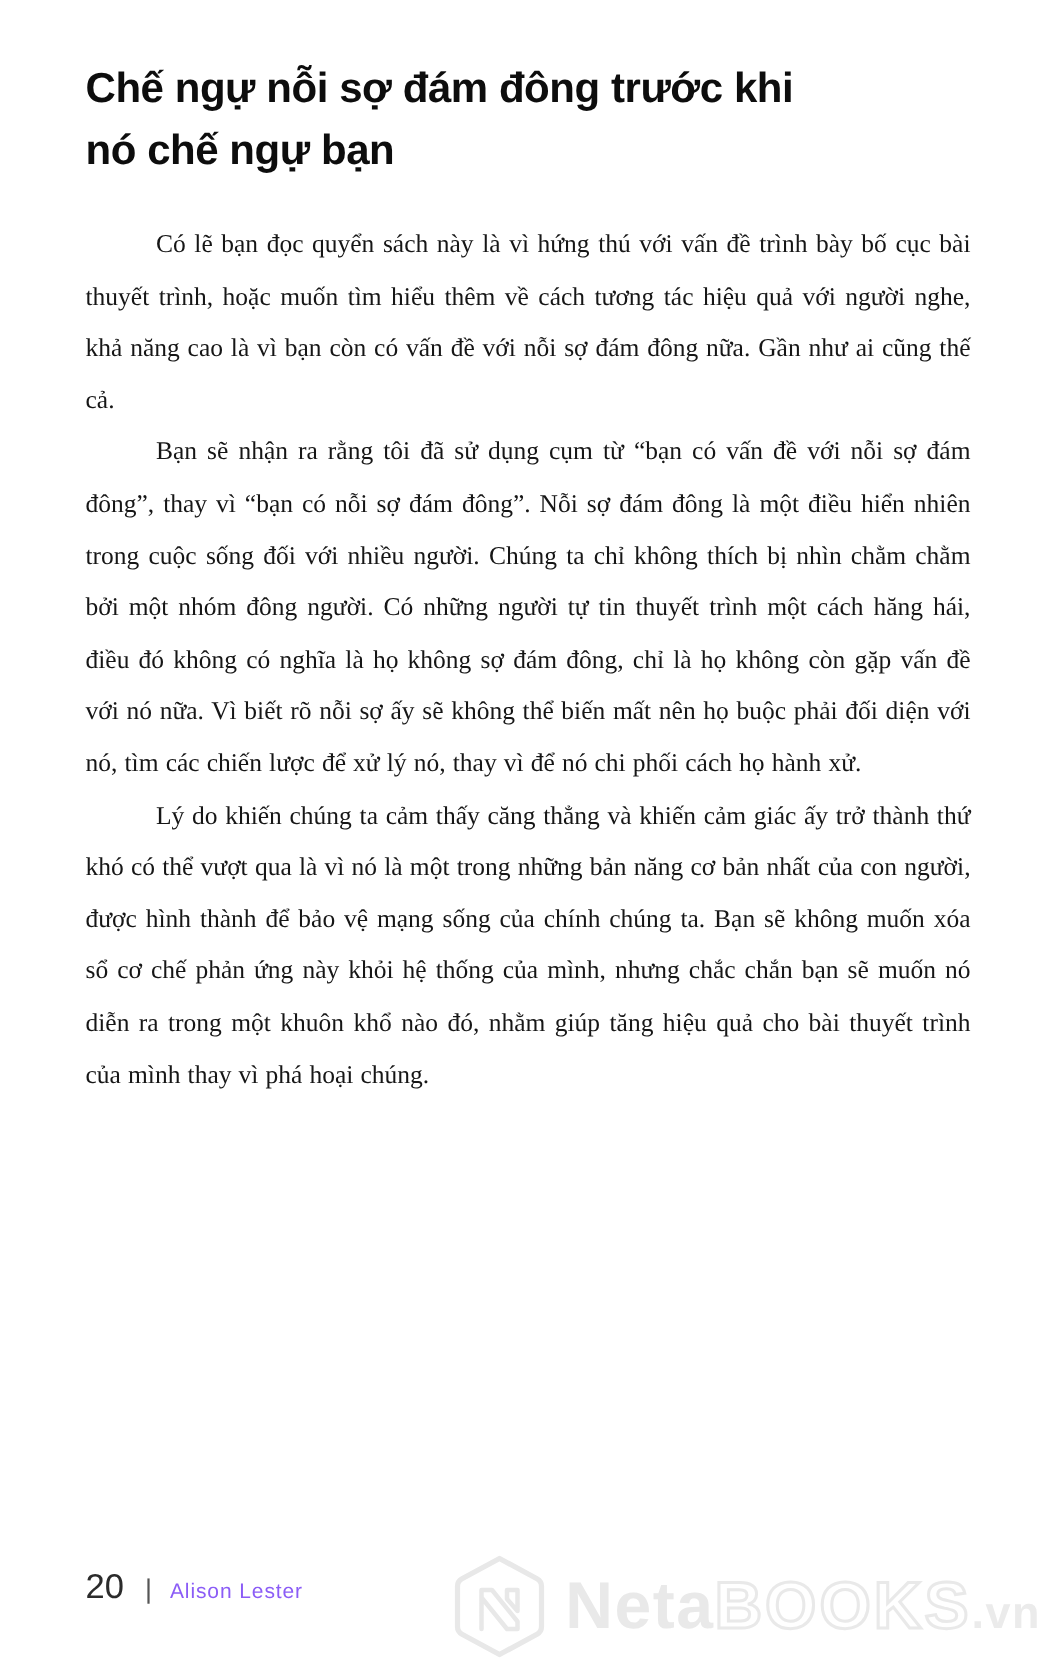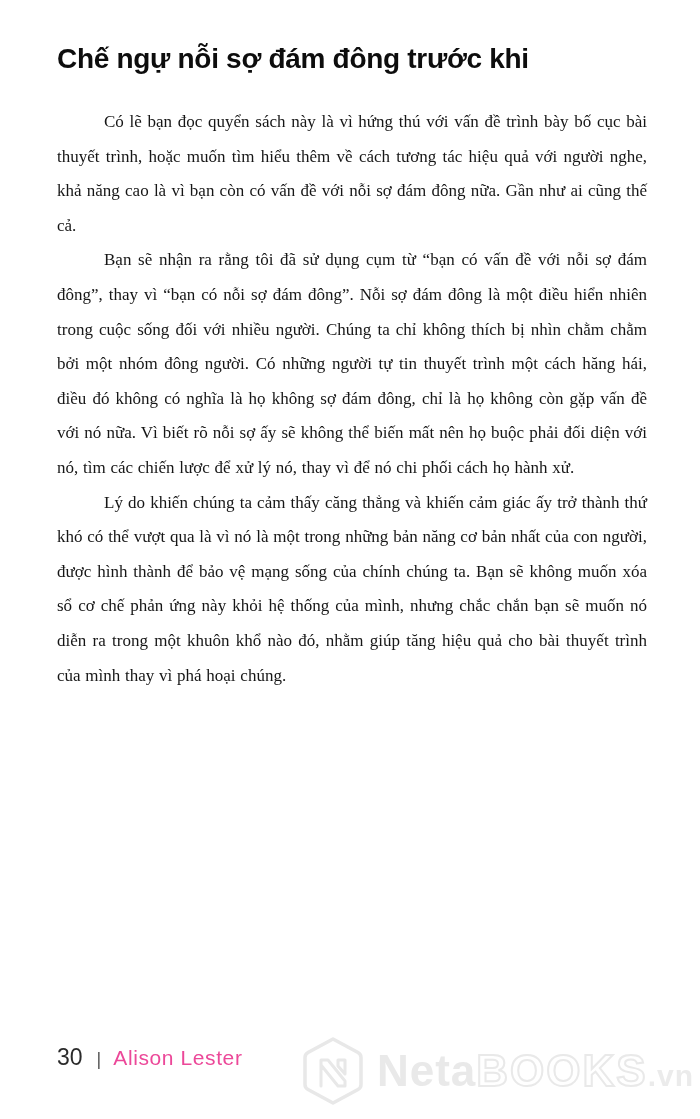--- a/index.html
+++ b/index.html
@@ -52,23 +52,23 @@
   .folio-number {
     font-size: 23px;
     font-weight: 400;
   }
   .folio-sep {
     font-size: 18px;
     color: #555555;
     margin: 0 12px 0 14px;
   }
   .folio-author {
-    font-size: 21px;
+    font-size: 14px;
     letter-spacing: 0.6px;
-    color: #ec4899;
+    color: #8b5cf6;
   }
   .watermark {
     position: absolute;
     top: 1036px;
     right: 6px;
     display: flex;
     align-items: center;
     user-select: none;
   }
   .wm-logo {
@@ -100,31 +100,32 @@
   }
 </style>
 </head>
 <body>
 
 <div class="page">
 
   <div class="content">
     <h1 class="heading">
       <div>Chế ngự nỗi sợ đám đông trước khi</div>
+      <div>nó chế ngự bạn</div>
     </h1>
 
     <div class="body-text">
       <p>Có lẽ bạn đọc quyển sách này là vì hứng thú với vấn đề trình bày bố cục bài thuyết trình, hoặc muốn tìm hiểu thêm về cách tương tác hiệu quả với người nghe, khả năng cao là vì bạn còn có vấn đề với nỗi sợ đám đông nữa. Gần như ai cũng thế cả.</p>
       <p>Bạn sẽ nhận ra rằng tôi đã sử dụng cụm từ “bạn có vấn đề với nỗi sợ đám đông”, thay vì “bạn có nỗi sợ đám đông”. Nỗi sợ đám đông là một điều hiển nhiên trong cuộc sống đối với nhiều người. Chúng ta chỉ không thích bị nhìn chằm chằm bởi một nhóm đông người. Có những người tự tin thuyết trình một cách hăng hái, điều đó không có nghĩa là họ không sợ đám đông, chỉ là họ không còn gặp vấn đề với nó nữa. Vì biết rõ nỗi sợ ấy sẽ không thể biến mất nên họ buộc phải đối diện với nó, tìm các chiến lược để xử lý nó, thay vì để nó chi phối cách họ hành xử.</p>
       <p>Lý do khiến chúng ta cảm thấy căng thẳng và khiến cảm giác ấy trở thành thứ khó có thể vượt qua là vì nó là một trong những bản năng cơ bản nhất của con người, được hình thành để bảo vệ mạng sống của chính chúng ta. Bạn sẽ không muốn xóa sổ cơ chế phản ứng này khỏi hệ thống của mình, nhưng chắc chắn bạn sẽ muốn nó diễn ra trong một khuôn khổ nào đó, nhằm giúp tăng hiệu quả cho bài thuyết trình của mình thay vì phá hoại chúng.</p>
     </div>
   </div>
 
   <div class="footer">
-    <span class="folio-number">30</span>
+    <span class="folio-number">20</span>
     <span class="folio-sep">|</span>
     <span class="folio-author">Alison Lester</span>
   </div>
 
   <div class="watermark">
     <svg class="wm-logo" viewBox="0 0 64 70" xmlns="http://www.w3.org/2000/svg">
       <path d="M32 3
                L57 16.5
                Q60 18.2 60 21.5
                L60 48.5

